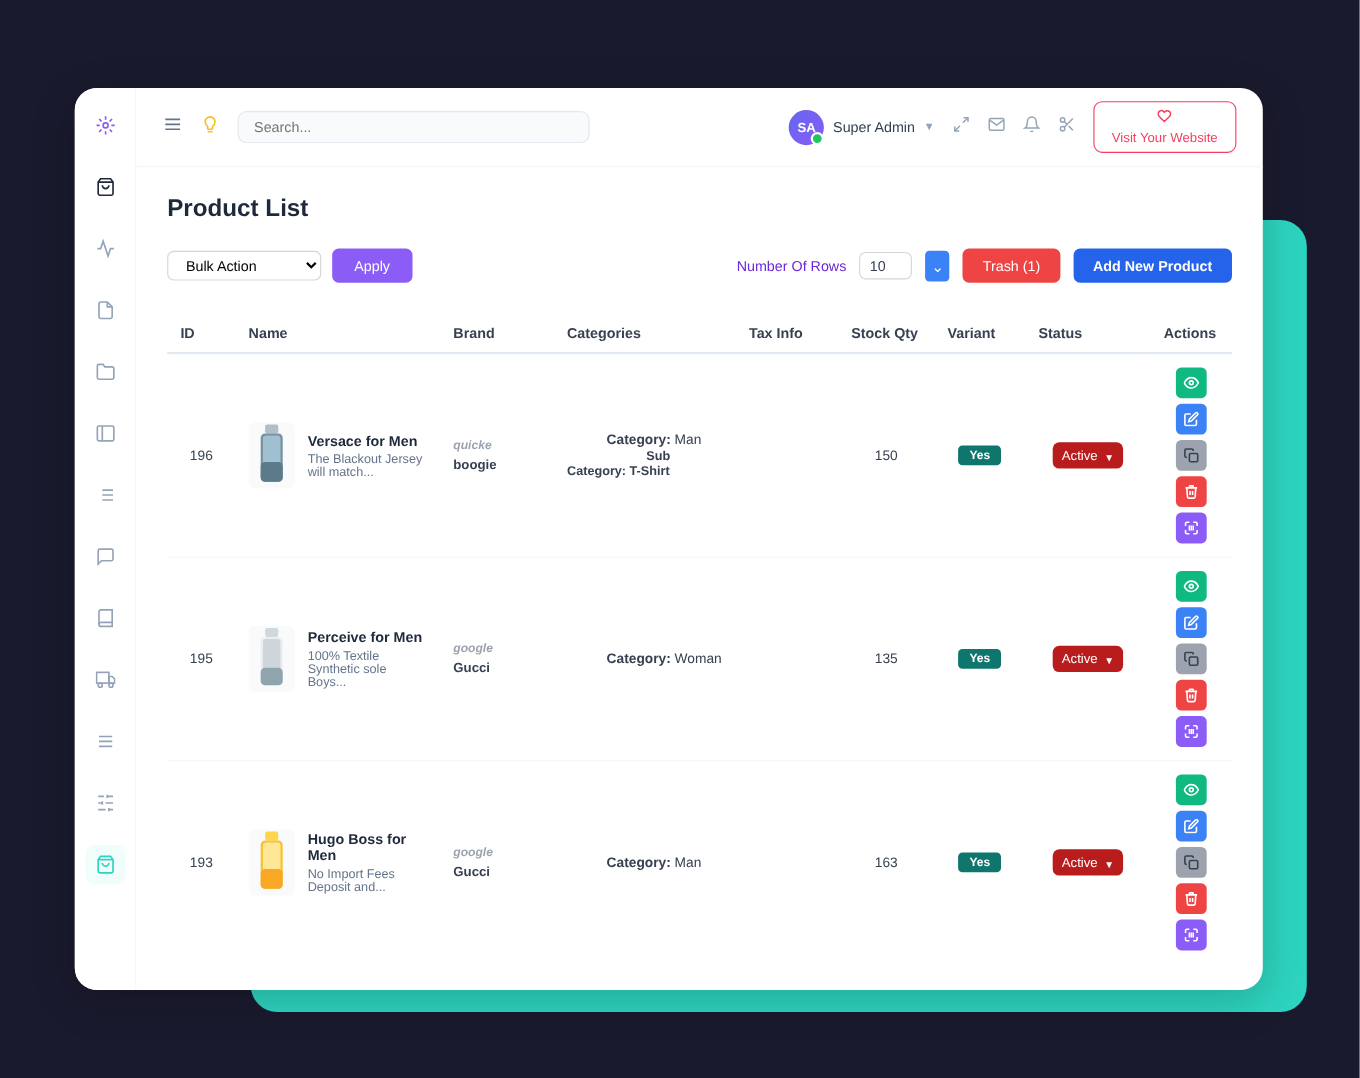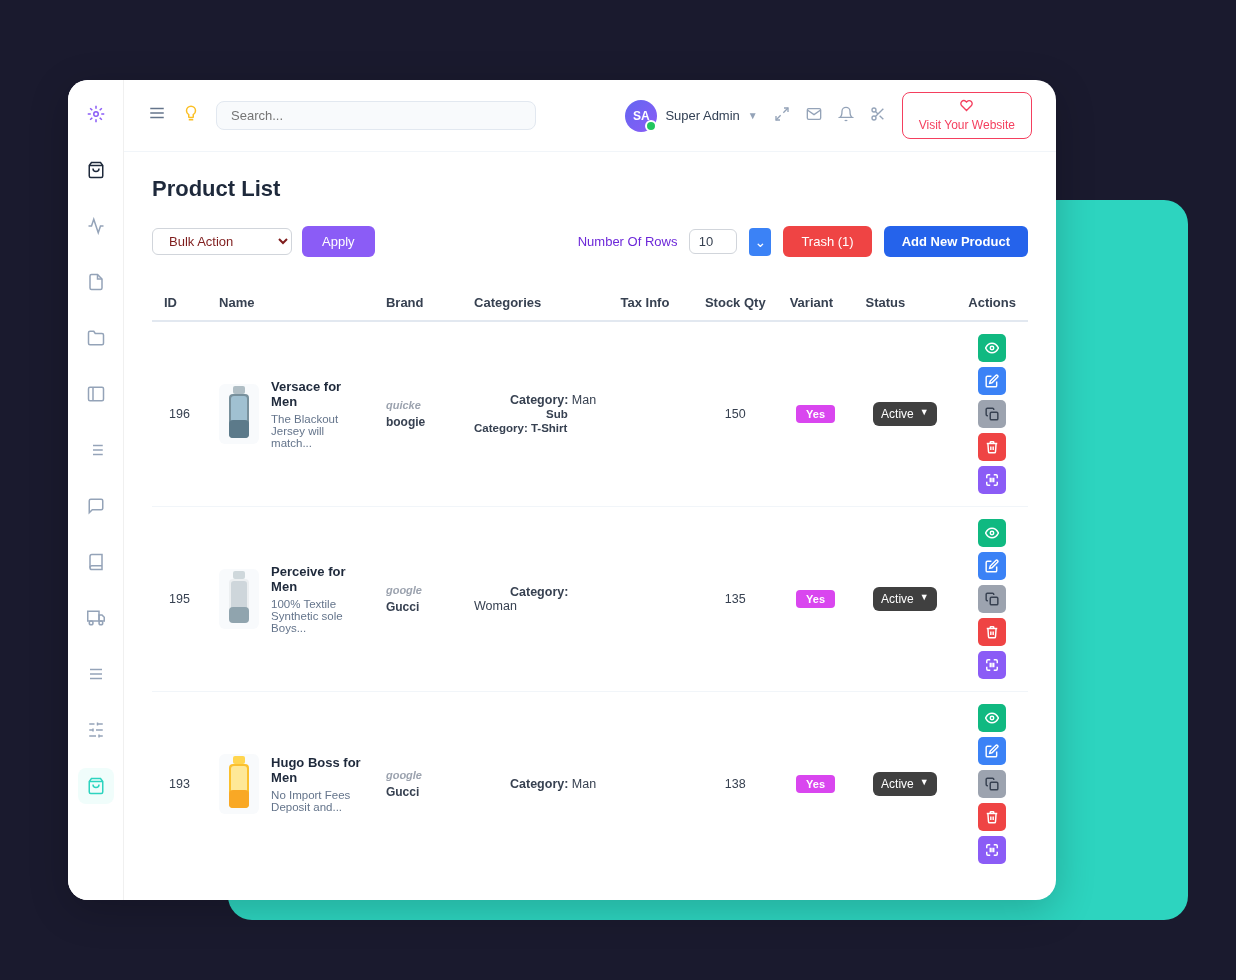--- a/index.html
+++ b/index.html
@@ -27,21 +27,21 @@
       background: #2dd4bf;
       border-radius: 24px;
       z-index: 0;
     }
 
     .main-card {
       position: relative;
       z-index: 1;
       background: #ffffff;
       border-radius: 20px;
-      width: 988px;
+      width: 1080px;
       min-height: 790px;
       display: flex;
       box-shadow: 0 10px 40px rgba(0,0,0,0.2);
     }
 
     
     .sidebar {
       width: 56px;
       background: #ffffff;
       border-radius: 20px 0 0 20px;
@@ -195,21 +195,21 @@
       align-items: center;
       gap: 10px;
       margin-bottom: 28px;
     }
 
     .bulk-action-select {
       padding: 4px 12px;
       border: 1px solid #d1d5db;
       border-radius: 6px;
       font-size: 13px;
-      color: #7f1d1d;
+      color: #000000;
       background: white;
       cursor: pointer;
       outline: none;
       min-width: 140px;
     }
 
     .apply-btn {
       background: #8b5cf6;
       color: white;
       border: none;
@@ -360,38 +360,38 @@
       font-size: 12px;
       color: #374151;
     }
 
     .category-info span {
       font-weight: 600;
       padding-left: 36px;
     }
 
     .yes-badge {
-      background: #d946ef;
+      background: #0f766e;
       color: white;
       font-size: 11px;
       font-weight: 600;
       padding: 3px 10px;
       border-radius: 4px;
       display: inline-block;
     }
 
     .active-badge {
-      background: #404040;
+      background: #b91c1c;
       color: white;
       font-size: 12px;
       font-weight: 500;
       padding: 5px 8px;
       border-radius: 6px;
       display: inline-flex;
-      align-items: flex-start;
+      align-items: flex-end;
       gap: 6px;
       cursor: pointer;
       white-space: nowrap;
     }
 
     .active-badge .caret { font-size: 9px; }
 
     .actions-col {
       display: flex;
       flex-direction: column;
@@ -818,21 +818,21 @@
       <td>
                   <div class="brand-logos">
       <span class="brand-logo-text">google</span>
       <span class="brand-name-text">Gucci</span>
     </div>
                 </td>
       <td class="category-info">
         <span style="font-weight:600;">Category:</span> Man
       </td>
       <td></td>
-      <td class="td-stock">138</td>
+      <td class="td-stock">163</td>
       <td class="td-variant">
         <span class="yes-badge">Yes</span>
       </td>
       <td class="td-status">
         <span class="active-badge">
           Active <span class="caret">▼</span>
         </span>
       </td>
       <td class="td-actions">
         <div class="actions-col">

